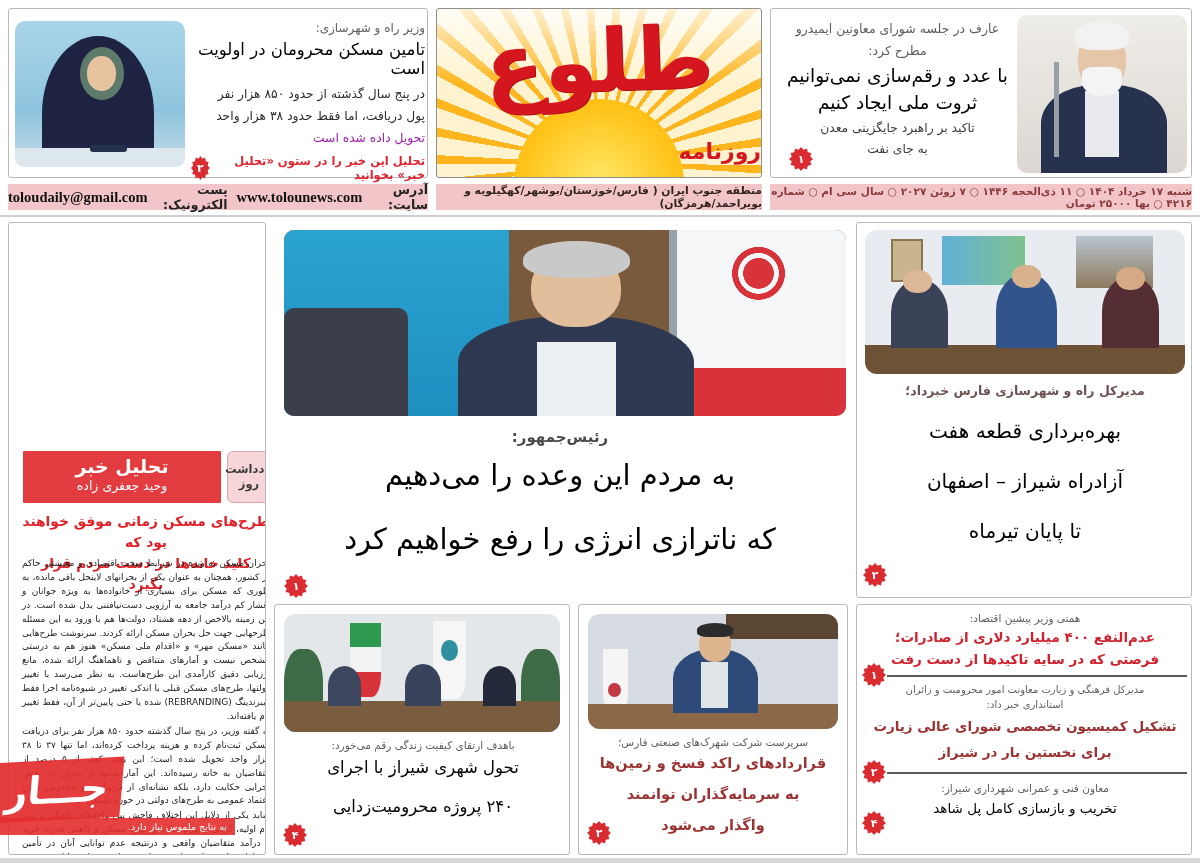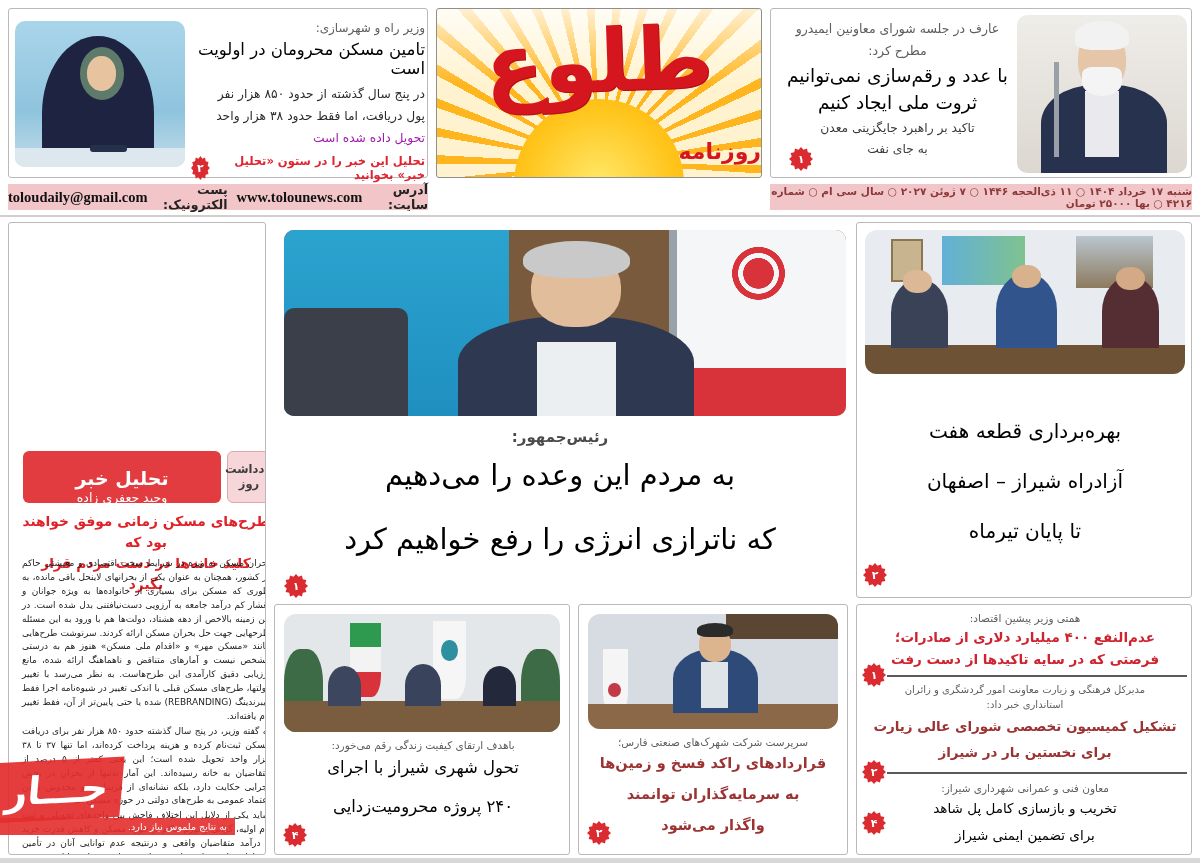--- a/index.html
+++ b/index.html
@@ -21,22 +21,22 @@
     background:
       linear-gradient(180deg,rgba(255,255,255,.8) 0%,rgba(255,255,255,0) 45%),
       repeating-conic-gradient(from -90deg at 50% 92%, #ffb61e 0deg 3deg, #fff3cf 3deg 9.5deg);}
   #logo-sun{position:absolute;left:50%;bottom:-92px;transform:translateX(-50%);width:170px;height:170px;border-radius:50%;
     background:radial-gradient(circle,#ffe86a 0%,#ffc61e 60%,#ffaf00 100%)}
   #logo-title{position:absolute;left:0;top:4px;width:100%;text-align:center;font-size:86px;line-height:96px;font-weight:800;
     color:#d6161f;transform:rotate(-2deg);text-shadow:1px 1px 0 #b30e16}
   #logo-sub{position:absolute;left:0;top:130px;width:100%;text-align:right;font-size:22px;font-weight:800;color:#d6161f}
   
   #analysis-box{left:8px;top:222px;width:258px;height:633px;overflow:hidden}
-  #analysis-red{position:absolute;left:14px;top:228px;width:198px;height:52px;background:#e23b40;border-radius:6px;
-    color:#fff;text-align:center;padding-top:16px}
+  #analysis-red{position:absolute;left:14px;top:228px;width:198px;height:52px;background:#e23b40;border-radius:1px;
+    color:#fff;text-align:center;padding-top:4px}
   #analysis-tab{position:absolute;left:218px;top:228px;width:44px;height:52px;background:#f6d6d8;border:1px solid #dca8ac;border-radius:6px;
     display:flex;flex-direction:column;align-items:center;justify-content:center;font-weight:700;font-size:11.5px;color:#3c3c3c;line-height:15px}
   #analysis-headline{position:absolute;left:13px;top:288px;width:248px;text-align:center;color:#e02228;font-weight:800;
     font-size:13.8px;line-height:21px}
   #analysis-body{position:absolute;left:13px;top:334px;width:248px;font-size:9px;line-height:13.9px;color:#1c1c1c;text-align:justify}
   #analysis-body p{margin-bottom:1px}
   
   #watermark{position:absolute;left:-8px;top:760px;width:130px;height:60px;background:rgba(227,45,45,.92);
     transform:rotate(-3deg) skewX(-8deg);display:flex;align-items:center;justify-content:center;
     color:#fff;font-size:38px;font-weight:800;z-index:5}
@@ -101,20 +101,23 @@
       <div class="hl" style="font-size:18.5px;margin-top:7px">با عدد و رقم‌سازی نمی‌توانیم</div>
       <div class="hl" style="font-size:18.5px;margin-top:6px">ثروت ملی ایجاد کنیم</div>
       <div style="font-size:12.3px;color:#3a3a3a;margin-top:8px">تاکید بر راهبرد جایگزینی معدن</div>
       <div style="font-size:12.3px;color:#3a3a3a;margin-top:7px">به جای نفت</div>
     </div>
     <span class="badge" style="left:18px;top:138px">۱</span>
   </div>
 
   <div class="pink" style="left:770px;top:184px;width:422px;height:26px">
     <span class="datebar">شنبه ۱۷ خرداد ۱۴۰۴ ○ ۱۱ ذی‌الحجه ۱۴۴۶ ○ ۷ ژوئن ۲۰۲۷ ○ سال سی ام ○ شماره ۴۲۱۶ ○ بها ۲۵۰۰۰ تومان</span>
+  </div>
+  <div class="pink" style="left:436px;top:184px;width:326px;height:26px">
+    <span style="font-size:10.8px;font-weight:700;color:#33231f">منطقه جنوب ایران ( فارس/خوزستان/بوشهر/کهگیلویه و بویراحمد/هرمزگان)</span>
   </div>
   <div class="pink" style="left:8px;top:184px;width:420px;height:26px;gap:9px">
     <span style="font-size:12.5px;font-weight:700;color:#222">آدرس سایت:</span>
     <span class="latin">www.tolounews.com</span>
     <span style="font-size:12.5px;font-weight:700;color:#222">پست الکترونیک:</span>
     <span class="latin">toloudaily@gmail.com</span>
   </div>
   <div style="position:absolute;left:0;top:215px;width:1200px;height:2px;background:#cfcfcf"></div>
 
   <div class="box" id="analysis-box">
@@ -199,41 +202,41 @@
       <div class="sh" style="left:24%;top:4%;width:26%;height:34%;background:linear-gradient(90deg,#62b0d8,#7fc28f)"></div>
       <div class="sh" style="left:66%;top:4%;width:24%;height:36%;background:linear-gradient(180deg,#b9c6cf,#8d7a5e)"></div>
       <div class="sh" style="left:0;bottom:0;width:100%;height:20%;background:#6e5236"></div>
       <div class="sh" style="left:8%;top:34%;width:18%;height:48%;background:#3a4258;border-radius:50% 50% 0 0"></div>
       <div class="sh" style="left:41%;top:30%;width:19%;height:52%;background:#31548c;border-radius:50% 50% 0 0"></div>
       <div class="sh" style="left:74%;top:32%;width:18%;height:50%;background:#552e33;border-radius:50% 50% 0 0"></div>
       <div class="sh" style="left:12%;top:28%;width:9%;height:16%;background:#dcb896;border-radius:48%"></div>
       <div class="sh" style="left:46%;top:24%;width:9%;height:16%;background:#d8b28c;border-radius:48%"></div>
       <div class="sh" style="left:78.5%;top:26%;width:9%;height:16%;background:#d3a986;border-radius:48%"></div>
     </div>
+    <div class="center" style="position:absolute;left:8px;top:160px;width:320px;font-size:12.5px;color:#6e5252;font-weight:600">مدیرکل راه و شهرسازی فارس خبرداد؛</div>
     <div class="center hl" style="position:absolute;left:8px;top:196px;width:320px;font-size:20px">بهره‌برداری قطعه هفت</div>
     <div class="center hl" style="position:absolute;left:8px;top:246px;width:320px;font-size:20px">آزادراه شیراز – اصفهان</div>
     <div class="center hl" style="position:absolute;left:8px;top:296px;width:320px;font-size:20px">تا پایان تیرماه</div>
     <span class="badge" style="left:6px;top:340px">۲</span>
   </div>
 
   <div class="box" style="left:856px;top:604px;width:336px;height:251px">
 
     <div class="center kicker" style="position:absolute;left:8px;top:7px;width:320px;font-size:10.5px">همتی وزیر پیشین اقتصاد:</div>
     <div class="center" style="position:absolute;left:8px;top:24px;width:320px;font-size:13.5px;font-weight:800;color:#cf2430">عدم‌النفع ۴۰۰ میلیارد دلاری از صادرات؛</div>
     <div class="center" style="position:absolute;left:8px;top:46px;width:320px;font-size:13.5px;font-weight:800;color:#cf2430">فرصتی که در سایه تاکید‌ها از دست رفت</div>
     <div class="hrule" style="left:30px;top:70px;width:300px"></div>
     <span class="badge" style="left:5px;top:58px">۱</span>
 
-    <div class="center kicker" style="position:absolute;left:8px;top:79px;width:320px;font-size:10px">مدیرکل فرهنگی و زیارت معاونت امور گردشگری و زائران</div>
+    <div class="center kicker" style="position:absolute;left:8px;top:79px;width:320px;font-size:10px">مدیرکل فرهنگی و زیارت معاونت امور محرومیت و زائران</div>
     <div class="center kicker" style="position:absolute;left:8px;top:94px;width:320px;font-size:10px">استانداری خبر داد:</div>
     <div class="center" style="position:absolute;left:8px;top:113px;width:320px;font-size:13.5px;font-weight:800;color:#9c3232">تشکیل کمیسیون تخصصی شورای عالی زیارت</div>
     <div class="center" style="position:absolute;left:8px;top:139px;width:320px;font-size:13.5px;font-weight:800;color:#9c3232">برای نخستین بار در شیراز</div>
     <div class="hrule" style="left:30px;top:167px;width:300px"></div>
     <span class="badge" style="left:5px;top:155px">۲</span>
 
     <div class="center kicker" style="position:absolute;left:8px;top:177px;width:320px;font-size:10.5px">معاون فنی و عمرانی شهرداری شیراز:</div>
     <div class="center hl" style="position:absolute;left:8px;top:195px;width:320px;font-size:13.5px">تخریب و بازسازی کامل پل شاهد</div>
-    <div class="center hl" style="position:absolute;left:8px;top:222px;width:320px;font-size:13.5px">برای تضمین ایمنی شیراز</div>
     <span class="badge" style="left:5px;top:206px">۴</span>
   </div>
 
   <div style="position:absolute;left:0;top:858px;width:1200px;height:5px;background:#d8d8d8"></div>
 </div>
 
 </body></html>

